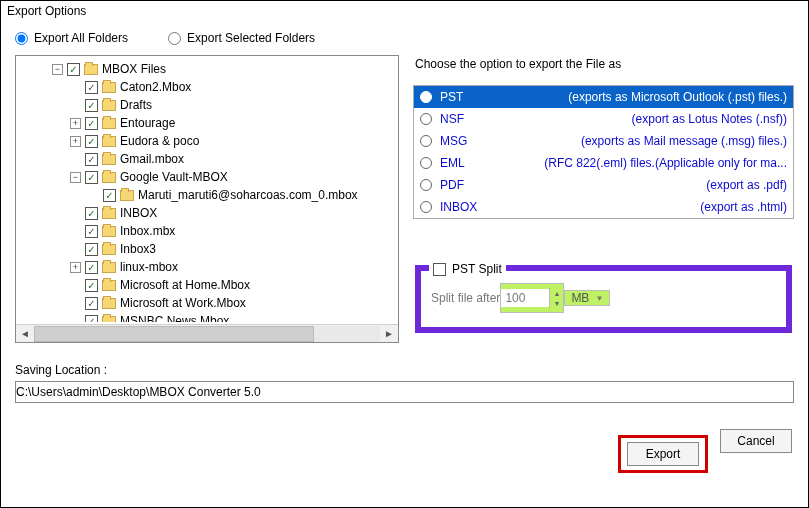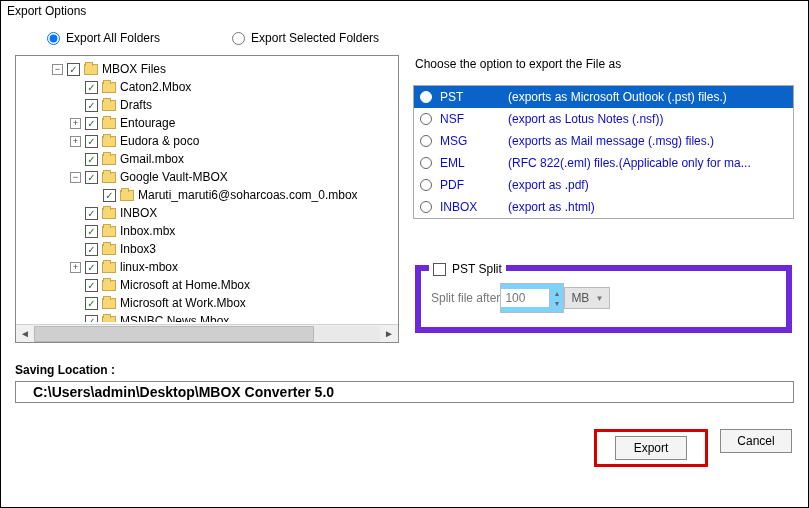--- a/index.html
+++ b/index.html
@@ -28,21 +28,20 @@
   }
   .radio-row {
     display: flex;
     gap: 40px;
     margin-bottom: 10px;
   }
   .radio-row .rlabel {
     display: flex;
     align-items: center;
     gap: 6px;
-    margin-left: 32px;
   }
   .columns {
     display: flex;
     gap: 14px;
   }
   .left-col {
     width: 384px;
   }
   .right-col {
     flex: 1;
@@ -151,21 +150,21 @@
     background: #fff;
   }
   .format-row.sel .fradio { border-color: #fff; }
   .fradio.on::after {
     content: "";
     width: 6px; height:6px; border-radius:50%;
     background: #000;
   }
   .format-row.sel .fradio.on::after { background:#fff; }
   .fmt-name { width: 60px; }
-  .fmt-desc { flex: 1; overflow: hidden; text-overflow: ellipsis; white-space: nowrap; }
+  .fmt-desc { flex: 1; overflow: hidden; text-overflow: ellipsis; white-space: nowrap; text-align: right; }
 
   .split-box {
     border: 6px solid #6d28d9;
     margin-top: 46px;
     padding: 12px 10px 14px 10px;
     position: relative;
     color: #777;
   }
   .split-legend {
     position: absolute;
@@ -174,52 +173,53 @@
     padding: 0 4px;
     color: #000;
     display: flex; align-items: center; gap: 6px;
   }
   .split-legend .sqchk {
     width:13px; height:13px; border:1px solid #555; background:#fff;
   }
   .split-row { display: flex; align-items: center; gap: 0; }
   .numbox {
     display:flex; align-items:center;
-    border:1px solid #bbb; background:#7dd3fc; height:30px;
+    border:1px solid #bbb; background:#bef264; height:30px;
   }
   .numbox input {
     border:none; width:48px; padding:2px 4px; color:#777; font-size:12px; background:#fff;
   }
   .spin { display:flex; flex-direction:column; }
   .spin span { width:14px; height:10px; border-left:1px solid #bbb; display:flex; align-items:center; justify-content:center; font-size:7px; color:#666;}
   .unitbox {
-    border:1px solid #bbb; height:22px; padding:0 6px;
-    display:flex; align-items:center; gap:6px; color:#555; background:#e5e5e5;
+    border:1px solid #bbb; height:16px; padding:0 6px;
+    display:flex; align-items:center; gap:6px; color:#555; background:#bef264;
   }
   .unitbox .dd { font-size:8px; color:#777;}
 
   .save-section { margin-top: 20px; }
-  .save-label { margin-bottom: 4px; display:block;font-weight:bold;}
+  .save-label { margin-bottom: 4px; display:block;}
   .save-row { display:flex; gap:8px; align-items:center; }
   .path-input {
-    flex:1; height:22px; border:1px solid #888; padding:2px 17px; font-size:14px;font-weight:bold;
+    flex:1; height:22px; border:1px solid #888; padding:2px 0; font-size:12px;
   }
   .btn {
     height:24px; min-width:72px; border:1px solid #888; background:#f4f4f4;
     padding: 0 12px; font-size:12px;
   }
   .actions {
     display:flex; gap:12px; justify-content:flex-end;
     margin-top: 26px;
     padding-right: 2px;
   }
   .btn-export-wrap {
     border: 3px solid #d30000;
-    padding: 4px 18px;
+    padding: 4px 6px;
     display:inline-block;
+    margin-top:6px;
   }
   input[type=radio] { margin:0; }
 </style>
 </head>
 <body>
 
 <div class="window">
   <div class="titlebar">Export Options</div>
 
   <div class="content">

